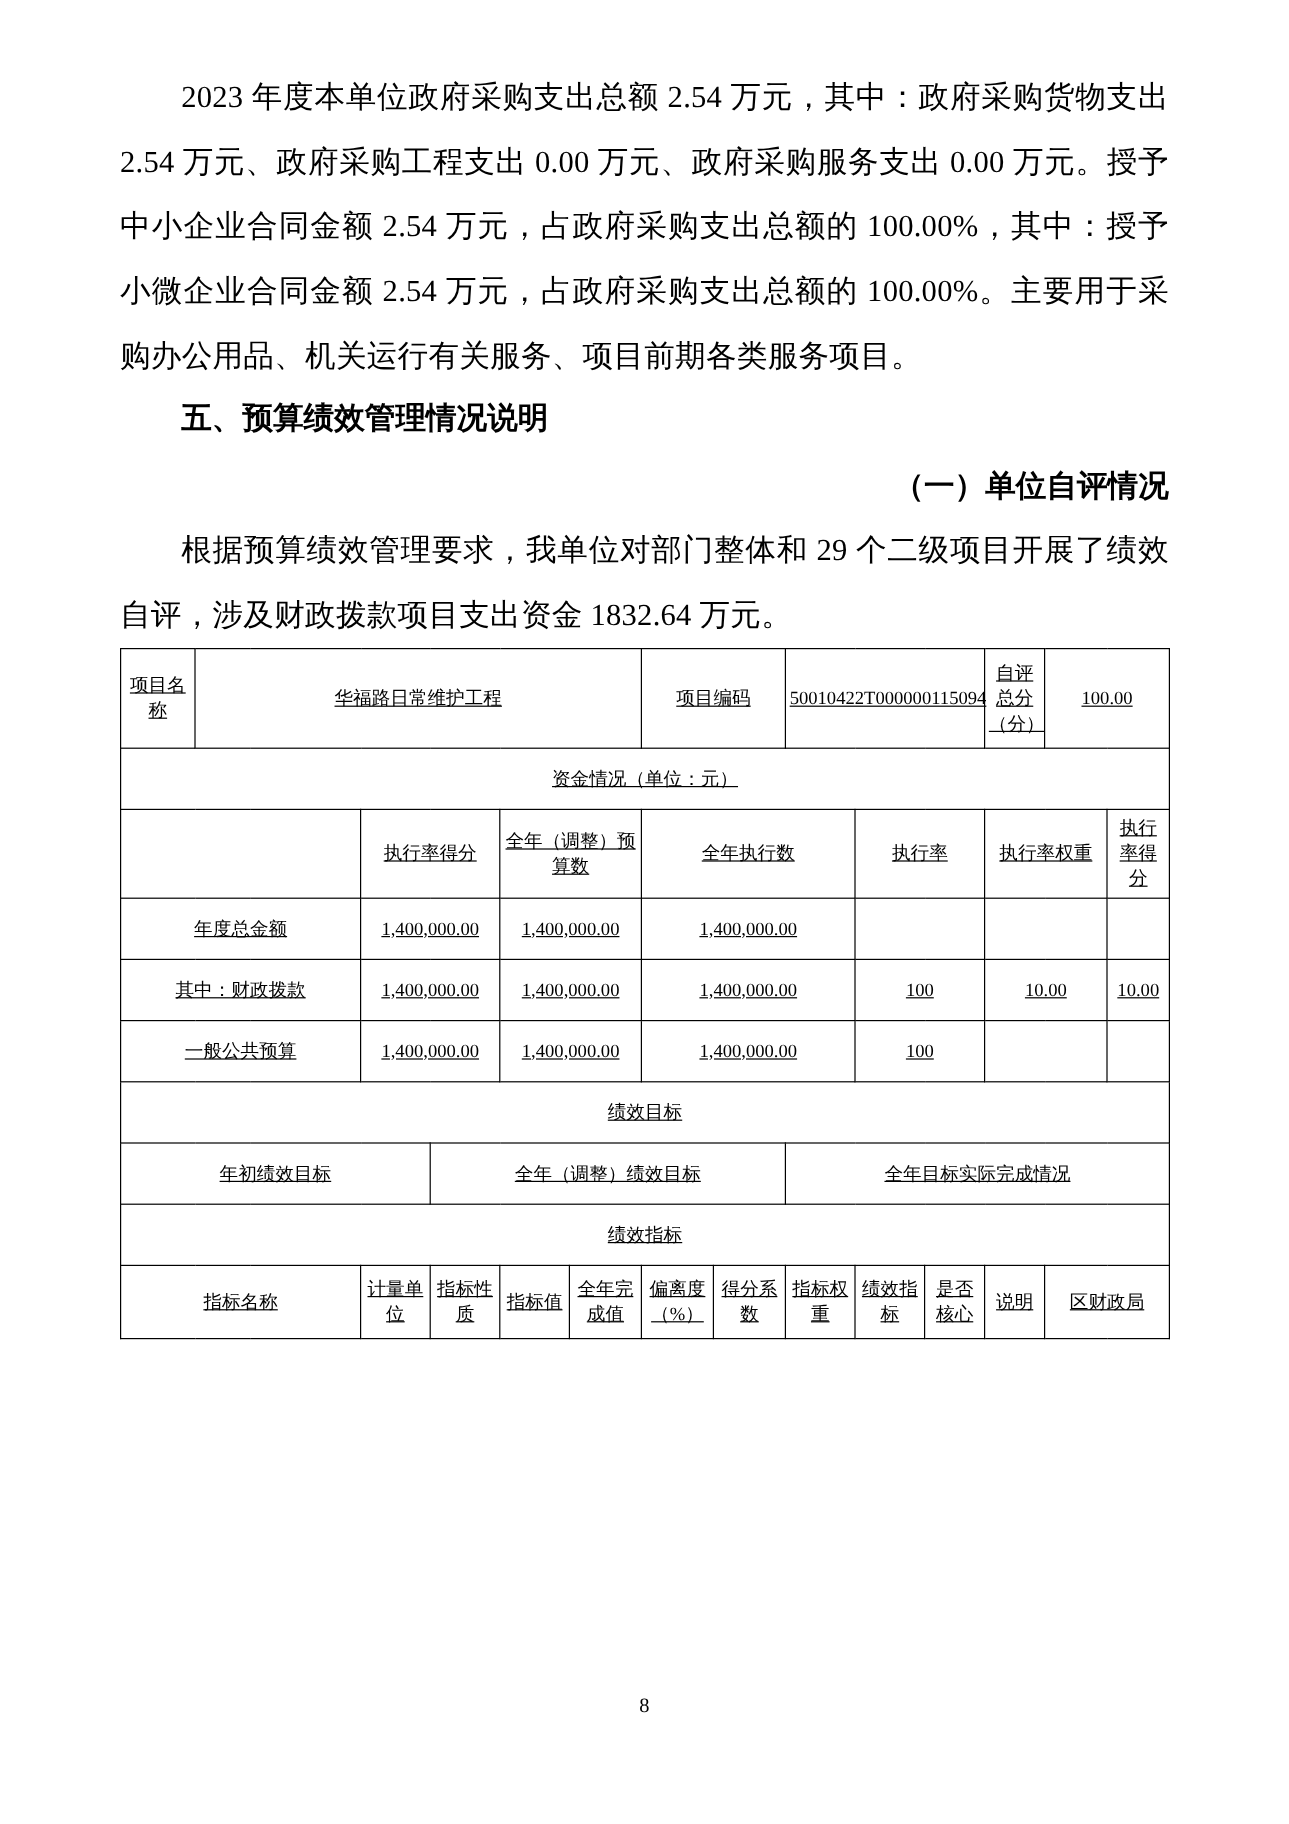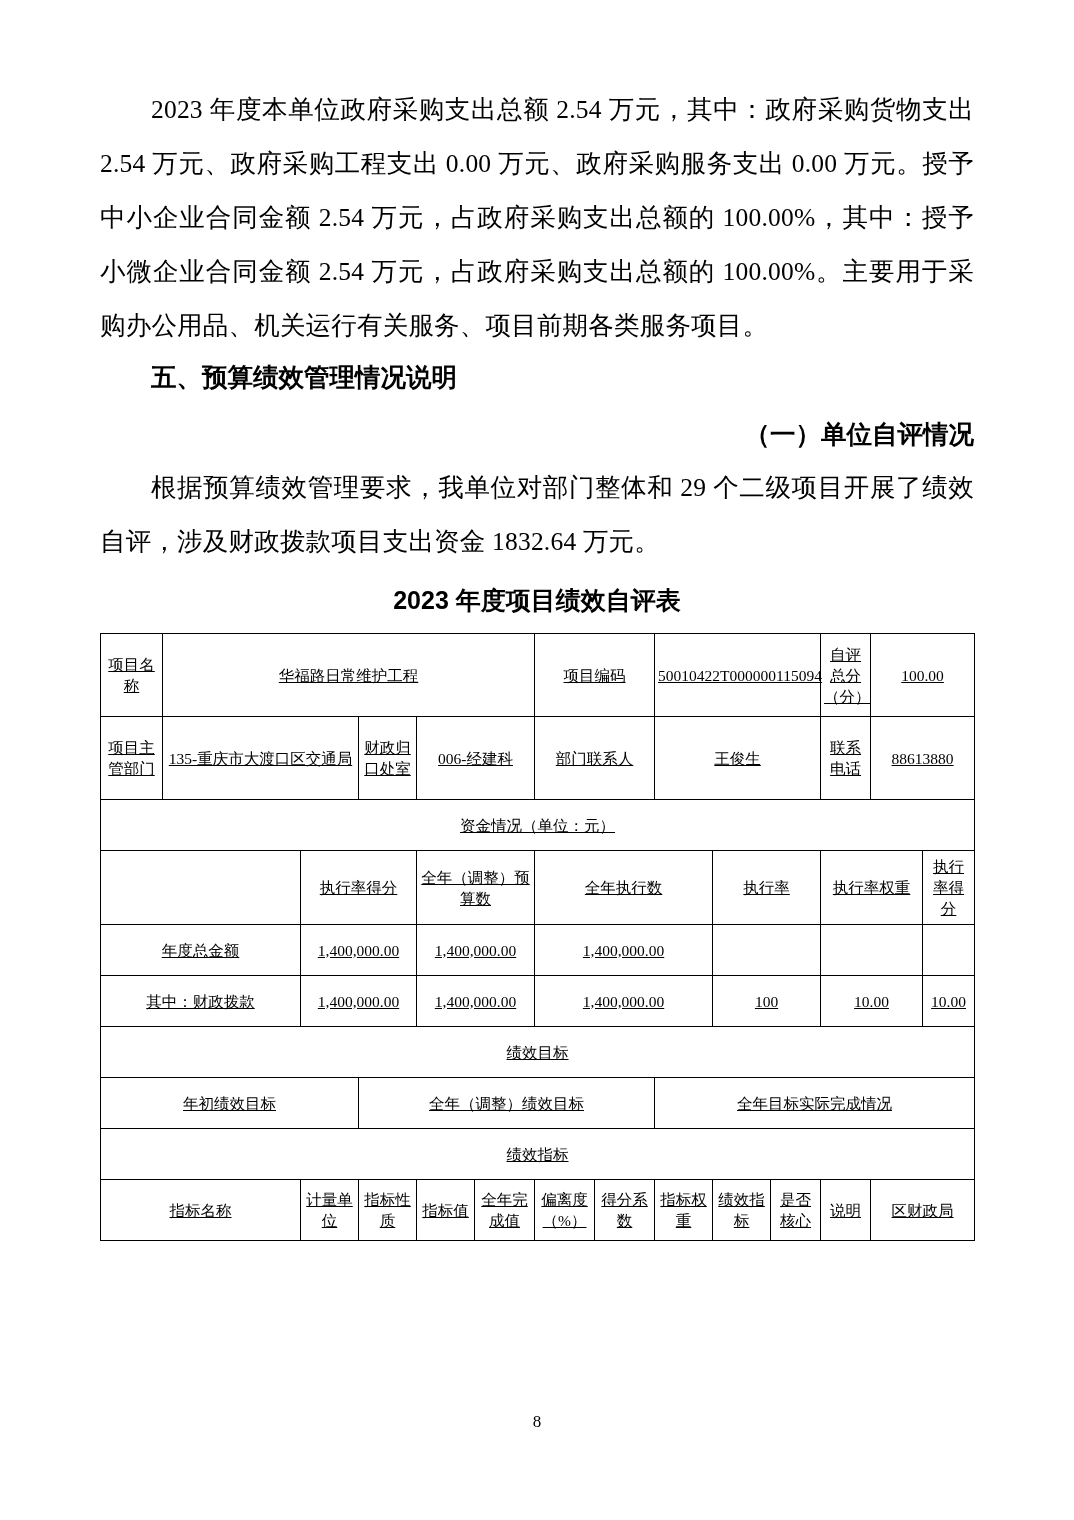--- a/index.html
+++ b/index.html
@@ -13,21 +13,21 @@
     font-family: "Liberation Serif", "DejaVu Serif", serif;
     color: #000000;
     position: relative;
     overflow: hidden;
   }
   .page {
     position: relative;
     width: 1074px;
     height: 1520px;
     box-sizing: border-box;
-    padding: 83px 100px 40px 100px;
+    padding: 54px 100px 40px 100px;
   }
   .para {
     font-size: 25.5px;
     line-height: 54px;
     text-align: justify;
     text-justify: inter-ideograph;
     text-indent: 51px;
     margin: 0 0 0 0;
     letter-spacing: 0.2px;
   }
@@ -95,21 +95,20 @@
 <div class="page">
 
   <p class="para">2023 年度本单位政府采购支出总额 2.54 万元，其中：政府采购货物支出 2.54 万元、政府采购工程支出 0.00 万元、政府采购服务支出 0.00 万元。授予中小企业合同金额 2.54 万元，占政府采购支出总额的 100.00%，其中：授予小微企业合同金额 2.54 万元，占政府采购支出总额的 100.00%。主要用于采购办公用品、机关运行有关服务、项目前期各类服务项目。</p>
 
   <h2 class="heading1">五、预算绩效管理情况说明</h2>
 
   <h3 class="heading2">（一）单位自评情况</h3>
 
   <p class="para">根据预算绩效管理要求，我单位对部门整体和 29 个二级项目开展了绩效自评，涉及财政拨款项目支出资金 1832.64 万元。</p>
 
-  <div class="tbl-title">2023 年度项目绩效自评表</div>
 
   <table class="report">
     <colgroup>
       <col style="width:62px">
       <col style="width:46px">
       <col style="width:46px">
       <col style="width:46px">
       <col style="width:58px">
       <col style="width:58px">
       <col style="width:58px">
@@ -127,30 +126,20 @@
     <tbody>
         <tr>
       <td class="tall two-line">项目名称</td>
       <td class="tall" colspan="7">华福路日常维护工程</td>
       <td class="tall two-line" colspan="2">项目编码</td>
       <td class="tall" colspan="3">50010422T000000115094</td>
       <td class="tall two-line">自评总分（分）</td>
       <td class="tall" colspan="2">100.00</td>
     </tr>
 
-    <tr>
-      <td class="tall two-line">项目主管部门</td>
-      <td class="tall" colspan="4">135-重庆市大渡口区交通局</td>
-      <td class="tall two-line">财政归口处室</td>
-      <td class="tall" colspan="2">006-经建科</td>
-      <td class="tall two-line" colspan="2">部门联系人</td>
-      <td class="tall" colspan="3">王俊生</td>
-      <td class="tall two-line">联系电话</td>
-      <td class="tall" colspan="2">88613880</td>
-    </tr>
 
     <tr>
       <td class="row" colspan="16">资金情况（单位：元）</td>
     </tr>
 
     <tr>
       <td class="mid" colspan="4"></td>
       <td class="mid two-line" colspan="2">执行率得分</td>
       <td class="mid two-line" colspan="2">全年（调整）预算数</td>
       <td class="mid" colspan="3">全年执行数</td>
@@ -172,20 +161,29 @@
     <tr>
       <td class="row left-ind" colspan="4">其中：财政拨款</td>
       <td class="row" colspan="2">1,400,000.00</td>
       <td class="row" colspan="2">1,400,000.00</td>
       <td class="row" colspan="3">1,400,000.00</td>
       <td class="row" colspan="2">100</td>
       <td class="row" colspan="2">10.00</td>
       <td class="row">10.00</td>
     </tr>
 
+    <tr>
+      <td class="row left-ind2" colspan="4">一般公共预算</td>
+      <td class="row" colspan="2">1,400,000.00</td>
+      <td class="row" colspan="2">1,400,000.00</td>
+      <td class="row" colspan="3">1,400,000.00</td>
+      <td class="row" colspan="2">100</td>
+      <td class="row" colspan="2"></td>
+      <td class="row"></td>
+    </tr>
 
     <tr>
       <td class="row" colspan="16">绩效目标</td>
     </tr>
 
     <tr>
       <td class="row" colspan="5">年初绩效目标</td>
       <td class="row" colspan="5">全年（调整）绩效目标</td>
       <td class="row" colspan="6">全年目标实际完成情况</td>
     </tr>

